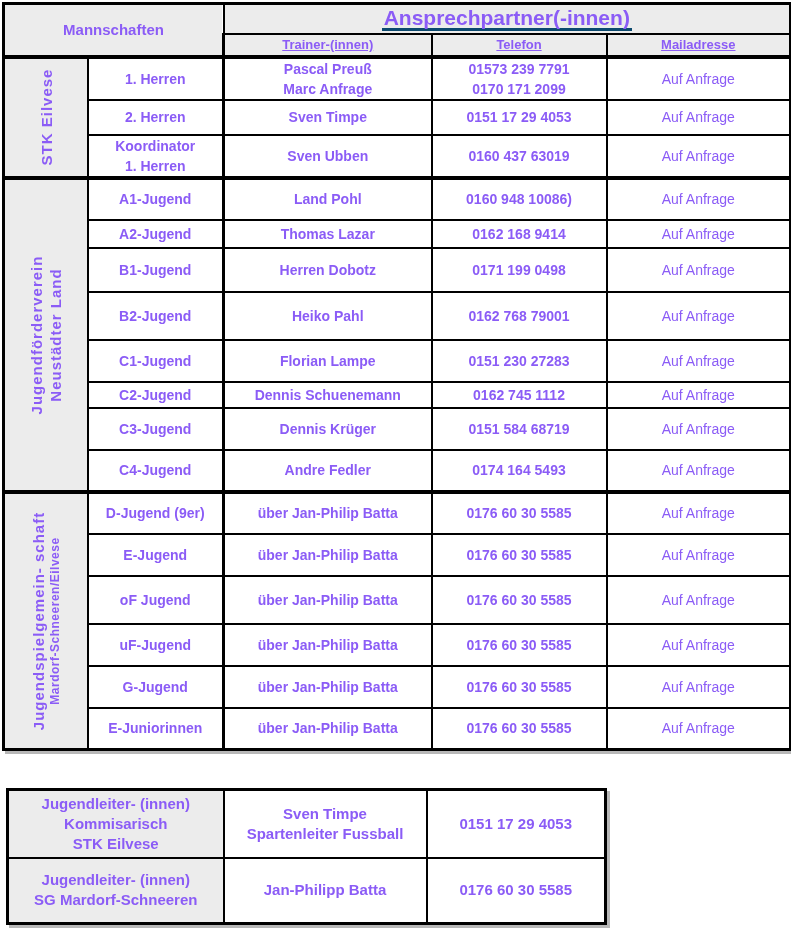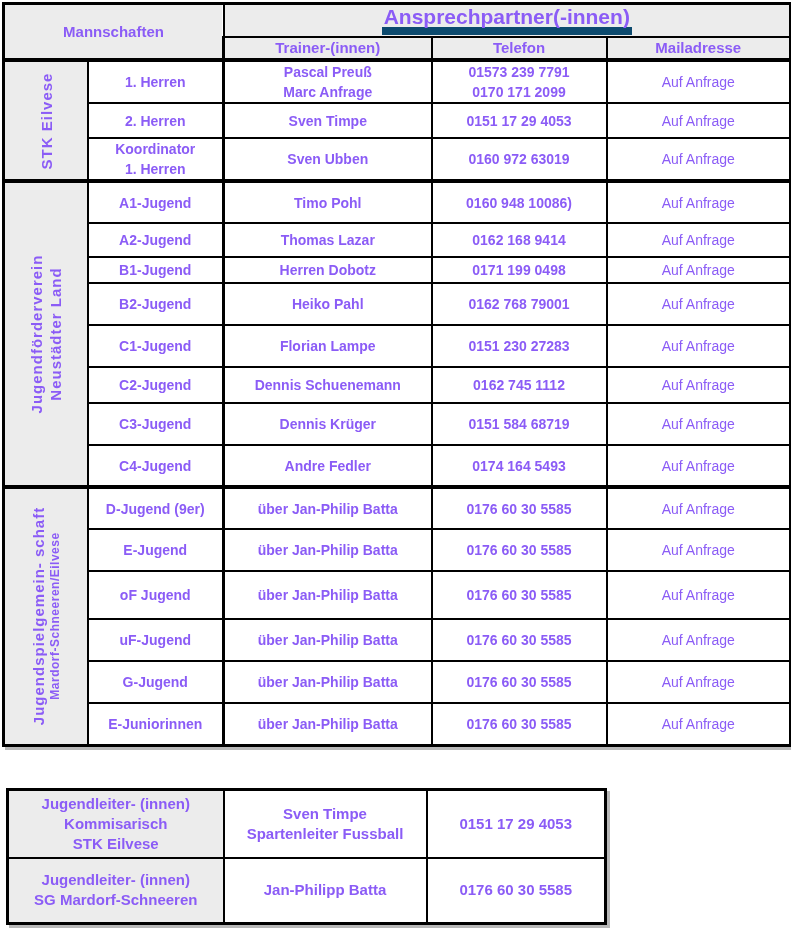--- a/index.html
+++ b/index.html
@@ -20,22 +20,22 @@
     border:2px solid #000; text-align:center; vertical-align:middle;
     padding:0 4px; font-size:14px; font-weight:700; line-height:20px;
     white-space:pre-line; overflow:hidden; background:#ffffff;
   }
   .hdr-bg { background:#ececec; }
   .grp { background:#ececec; position:relative; }
   .b-top-thick { border-top:4px solid #000; }
   .b-left-thick { border-left:3px solid #000; }
   .mannschaften { font-size:15px; }
   .big-hdr { font-size:21px; padding:2px 0 1px 0; }
-  .big-hdr span { display:inline-block; border-bottom:8px solid #0c4a6e; padding:0 2px 0px 2px;text-align:right; }
-  .sub-hdr { font-size:15px; }
+  .big-hdr span { display:inline-block; border-bottom:3px solid #0c4a6e; padding:0 2px 0px 2px;text-align:right; }
+  .sub-hdr { font-size:13px;text-decoration:underline; }
   .mail-cell { font-weight:400;margin-left:8px; }
   .rot {
     position:absolute; top:50%; left:50%;
     transform:translate(-50%,-50%) rotate(-90deg);
     white-space:nowrap; text-align:center;
   }
   .rot-l1 { font-size:15px; font-weight:700; letter-spacing:1px; line-height:19px; white-space:nowrap; }
   .rot-l2 { font-size:12px; font-weight:700; letter-spacing:0.5px; line-height:15px; white-space:nowrap; }
   .ldr-label { background:#ececec; font-size:15px; }
   .ldr-name  { font-size:15px; }
@@ -82,61 +82,61 @@
     <tr style="height:35px">
       <td>2. Herren</td>
       <td class="b-left-thick">Sven Timpe</td>
       <td>0151 17 29 4053</td>
       <td class="mail-cell">Auf Anfrage</td>
     </tr>
     <tr style="height:42px">
       <td>Koordinator
 1. Herren</td>
       <td class="b-left-thick">Sven Ubben</td>
-      <td>0160 972 63019</td>
+      <td>0160 437 63019</td>
       <td class="mail-cell">Auf Anfrage</td>
     </tr>
 
     <tr style="height:42px">
       <td class="grp b-top-thick" rowspan="8">
         <div class="rot">
           <div class="rot-l1">Jugendförderverein</div>
           <div class="rot-l1">Neustädter Land</div>
         </div>
       </td>
       <td class="b-top-thick">A1-Jugend</td>
-      <td class="b-top-thick b-left-thick">Timo Pohl</td>
+      <td class="b-top-thick b-left-thick">Land Pohl</td>
       <td class="b-top-thick">0160 948 10086)</td>
       <td class="b-top-thick mail-cell">Auf Anfrage</td>
     </tr>
-    <tr style="height:34px">
+    <tr style="height:28px">
       <td>A2-Jugend</td>
       <td class="b-left-thick">Thomas Lazar</td>
       <td>0162 168 9414</td>
       <td class="mail-cell">Auf Anfrage</td>
     </tr>
-    <tr style="height:26px">
+    <tr style="height:44px">
       <td>B1-Jugend</td>
       <td class="b-left-thick">Herren Dobotz</td>
       <td>0171 199 0498</td>
       <td class="mail-cell">Auf Anfrage</td>
     </tr>
-    <tr style="height:42px">
+    <tr style="height:48px">
       <td>B2-Jugend</td>
       <td class="b-left-thick">Heiko Pahl</td>
       <td>0162 768 79001</td>
       <td class="mail-cell">Auf Anfrage</td>
     </tr>
     <tr style="height:42px">
       <td>C1-Jugend</td>
       <td class="b-left-thick">Florian Lampe</td>
       <td>0151 230 27283</td>
       <td class="mail-cell">Auf Anfrage</td>
     </tr>
-    <tr style="height:36px">
+    <tr style="height:26px">
       <td>C2-Jugend</td>
       <td class="b-left-thick">Dennis Schuenemann</td>
       <td>0162 745 1112</td>
       <td class="mail-cell">Auf Anfrage</td>
     </tr>
     <tr style="height:42px">
       <td>C3-Jugend</td>
       <td class="b-left-thick">Dennis Krüger</td>
       <td>0151 584 68719</td>
       <td class="mail-cell">Auf Anfrage</td>

